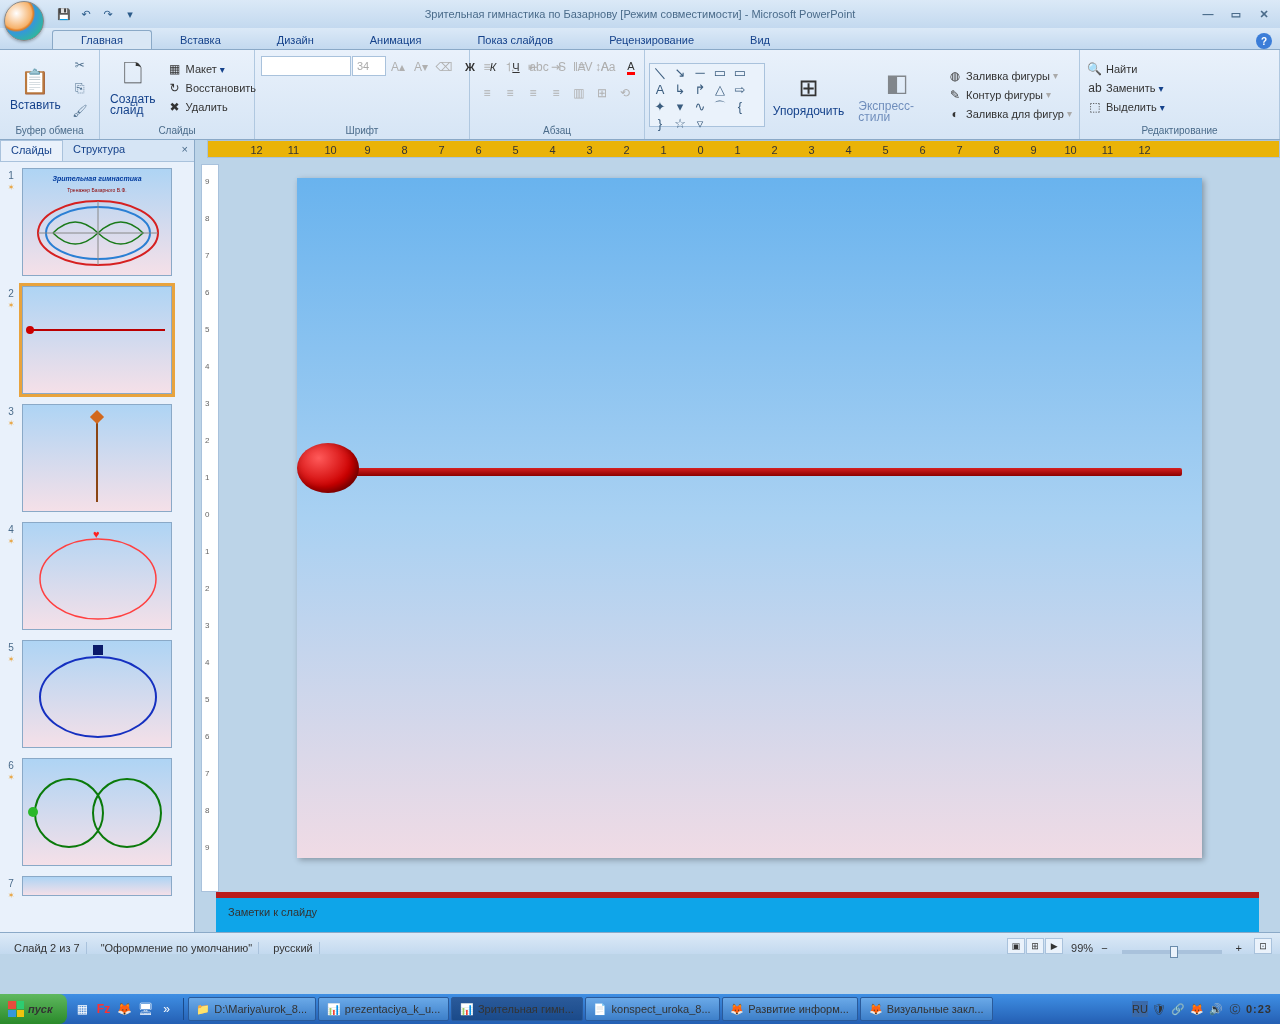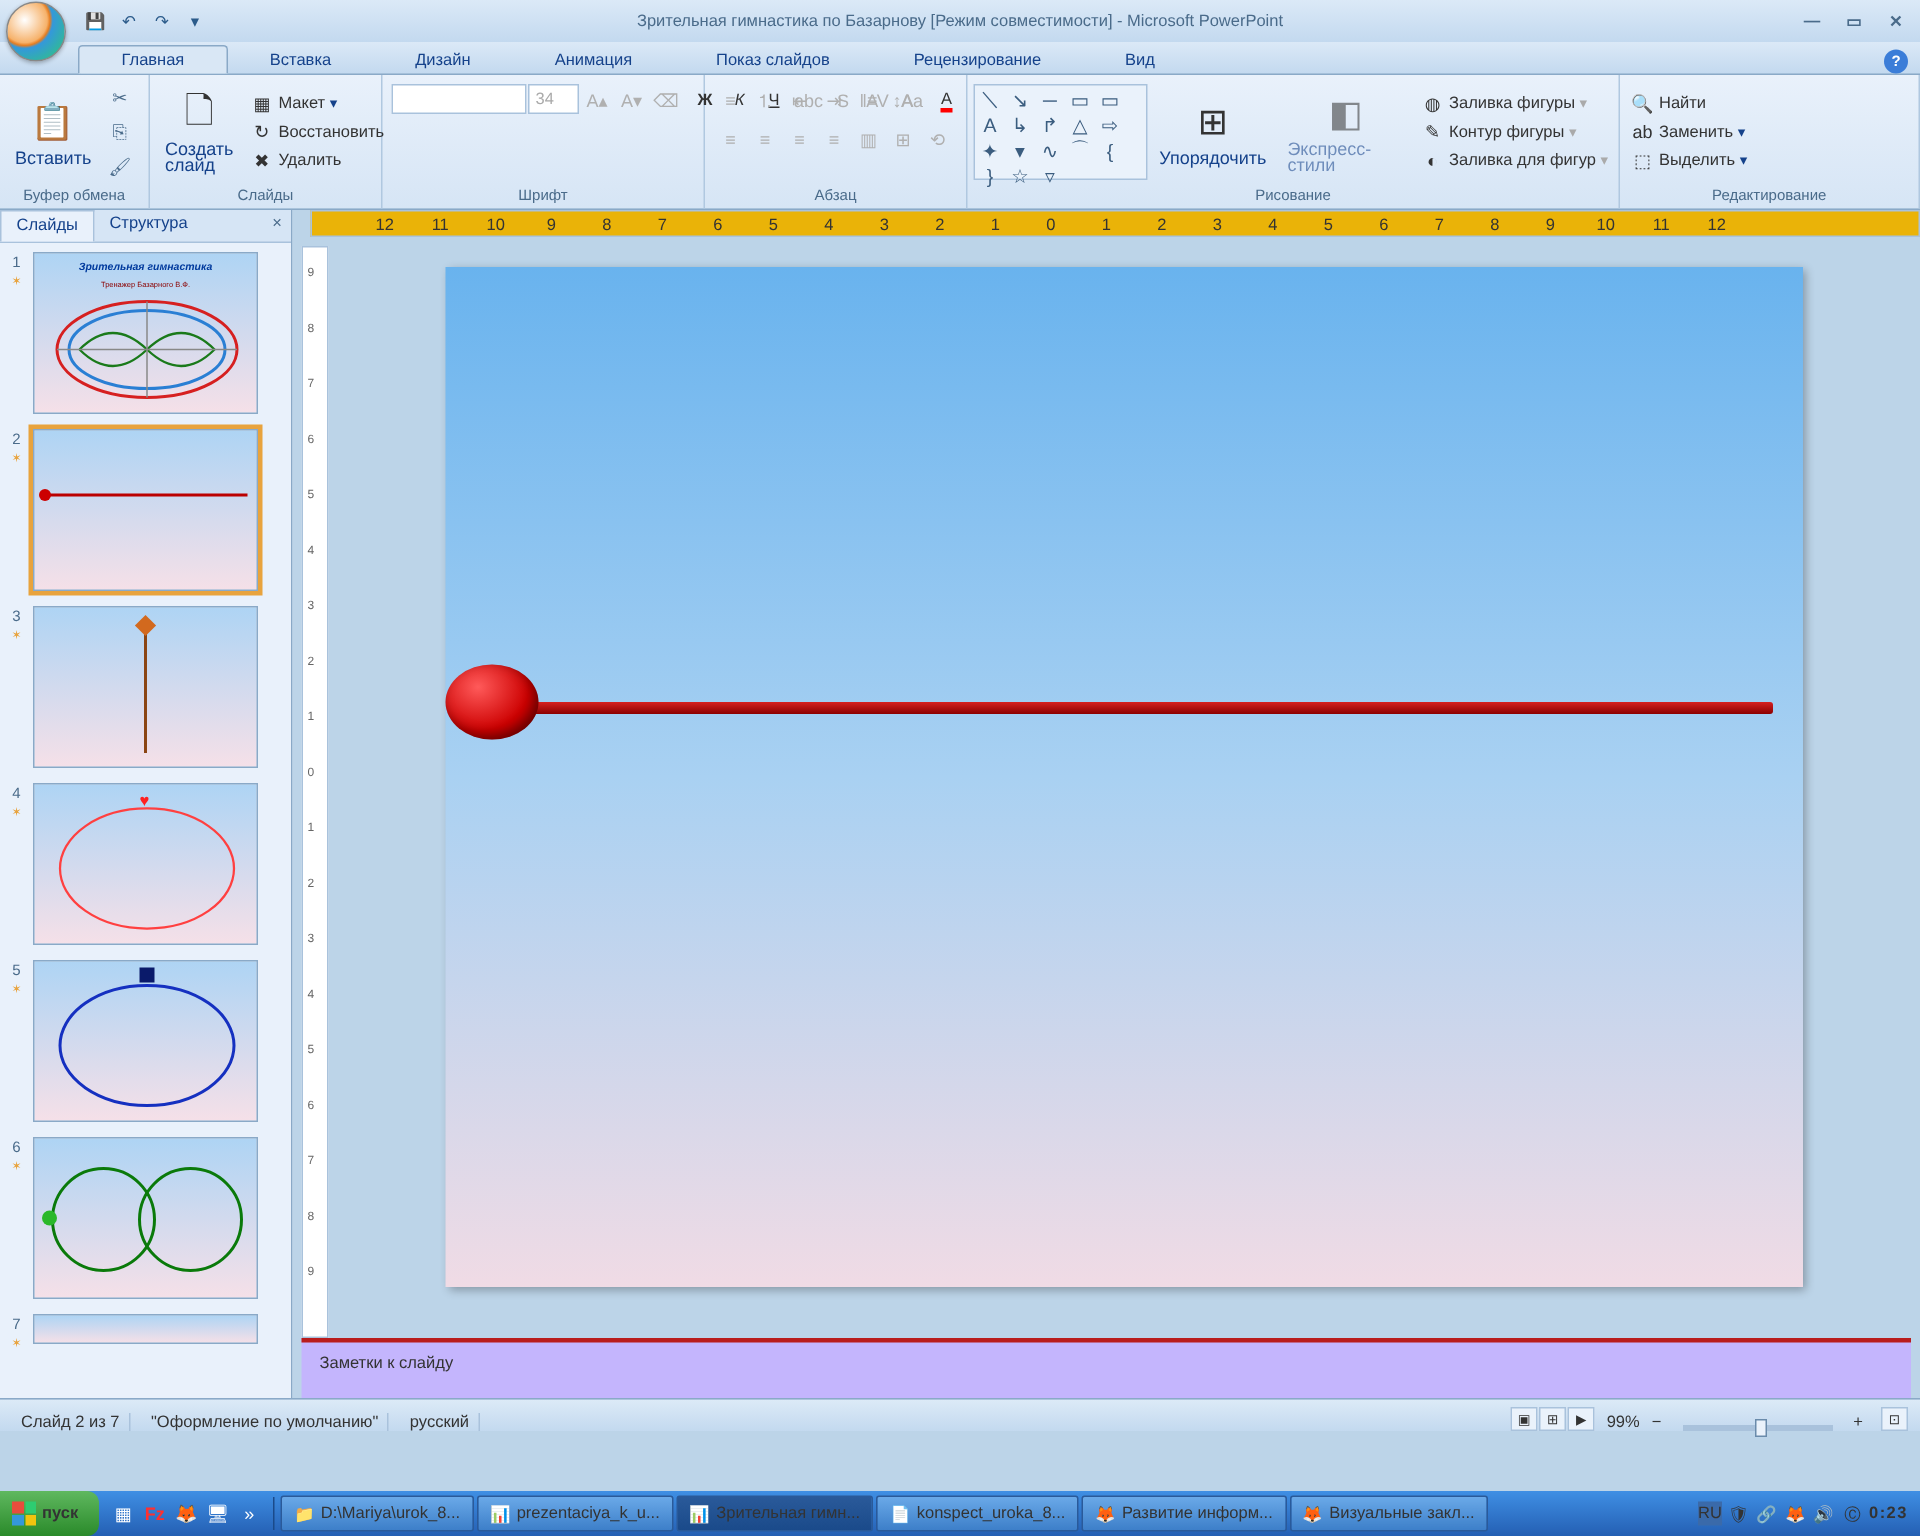--- a/index.html
+++ b/index.html
@@ -60,33 +60,33 @@
 .body-row{flex:1;display:flex}
 .vruler{width:18px;margin-left:6px;margin-top:6px;background:#fff;border:1px solid #a9c2dc;position:relative;overflow:hidden}
 .vruler-inner{position:absolute;display:flex;flex-direction:column;left:3px}
 .vruler-inner span{height:37px;font-size:8px;color:#666;text-align:center}
 .slide-wrap{flex:1;display:flex;align-items:flex-start;justify-content:center;padding:20px 30px}
 .slide{width:905px;height:680px;background:linear-gradient(#69b3ee 0%,#a9d1f2 50%,#f0dbe5 100%);box-shadow:2px 2px 6px rgba(0,0,0,.3);position:relative}
 .red-line{position:absolute;top:290px;left:30px;right:20px;height:8px;background:linear-gradient(#d62020,#8b0000);border-radius:2px}
 .red-ball{position:absolute;top:265px;left:0px;width:62px;height:50px;border-radius:50%;background:radial-gradient(ellipse at 35% 30%,#ff5a5a,#cc0000 60%,#8b0000);box-shadow:inset -3px -3px 8px rgba(0,0,0,.4)}
 
 
-.notes{height:40px;background:#c4b5fd;border-top:3px solid #b91c1c;margin:0 6px;padding:8px 12px;color:#999}
+.notes{height:40px;background:#0ea5e9;border-top:6px solid #b91c1c;margin:0 21px;padding:8px 12px;color:#999}
 
 
 .statusbar{height:22px;background:linear-gradient(#dceaf7,#c3d9ef);border-top:1px solid #8aa9c7;display:flex;align-items:flex-end;padding:0 8px;gap:8px;font-size:10px;color:#4a6b8a}
 .statusbar .seg{padding:0 6px;border-right:1px solid #a9c2dc}
 .view-btns{margin-left:auto;display:flex;gap:1px}
 .view-btn{width:18px;height:16px;border:1px solid #a9c2dc;background:#eaf2fb;display:flex;align-items:center;justify-content:center;font-size:9px}
 .zoom-slider{width:100px;height:4px;background:#a9c2dc;position:relative;margin:0 6px}
 .zoom-slider .thumb-s{position:absolute;left:48%;top:-4px;width:8px;height:12px;background:#eaf2fb;border:1px solid #6a8bab}
 
 
 .taskbar{position:absolute;bottom:0;left:0;right:0;height:30px;background:linear-gradient(#3f8fe4,#245fb3);display:flex;align-items:center}
-.start-btn{height:30px;padding:0 14px 0 8px;background:linear-gradient(#5fb85f,#2a8a2a);color:#fff;font-weight:bold;display:flex;align-items:center;gap:4px;border-radius:0 8px 8px 0}
+.start-btn{height:30px;padding:0 14px 0 8px;background:linear-gradient(#5fb85f,#2a8a2a);color:#fff;font-weight:bold;font-style:italic;display:flex;align-items:center;gap:4px;border-radius:0 8px 8px 0}
 .start-btn .win-logo{width:16px;height:16px;display:grid;grid-template-columns:1fr 1fr;grid-template-rows:1fr 1fr;gap:1px}
 .start-btn .win-logo span:nth-child(1){background:#e74c3c}
 .start-btn .win-logo span:nth-child(2){background:#2ecc71}
 .start-btn .win-logo span:nth-child(3){background:#3498db}
 .start-btn .win-logo span:nth-child(4){background:#f1c40f}
 .ql{display:flex;gap:1px;padding:0 6px;border-right:1px solid #1a4a8a}
 .ql-btn{width:20px;height:22px;display:flex;align-items:center;justify-content:center;color:#fff;font-size:12px}
 .tasks{display:flex;gap:2px;padding:0 4px;flex:1}
 .task{height:24px;padding:0 8px;background:linear-gradient(#6aa9e8,#3d7fc9);border:1px solid #2a5a9a;color:#fff;font-size:10px;display:flex;align-items:center;gap:4px;max-width:150px;overflow:hidden;white-space:nowrap;border-radius:2px}
 .task.active{background:linear-gradient(#2a5a9a,#1a4a8a)}
@@ -251,21 +251,20 @@
       <div class="big-btn" style="opacity:.55">
         <div class="ico">◧</div>
         <div class="lbl">Экспресс-стили</div>
       </div>
       <div class="small-btns">
         <div class="small-btn" style="color:#aaa"><span class="ico">◍</span><span>Заливка фигуры</span> ▾</div>
         <div class="small-btn" style="color:#aaa"><span class="ico">✎</span><span>Контур фигуры</span> ▾</div>
         <div class="small-btn" style="color:#aaa"><span class="ico">◐</span><span>Заливка для фигур</span> ▾</div>
       </div>
     </div>
-    <div class="group-label">Рисование</div>
   </div>
 
   <div class="group" style="flex:1">
     <div class="group-body">
       <div class="small-btns">
         <div class="small-btn">
             <span class="ico">🔍</span>
             <span>Найти</span>
           </div>
         <div class="small-btn"><span class="ico">ab</span><span>Заменить</span> ▾</div>

